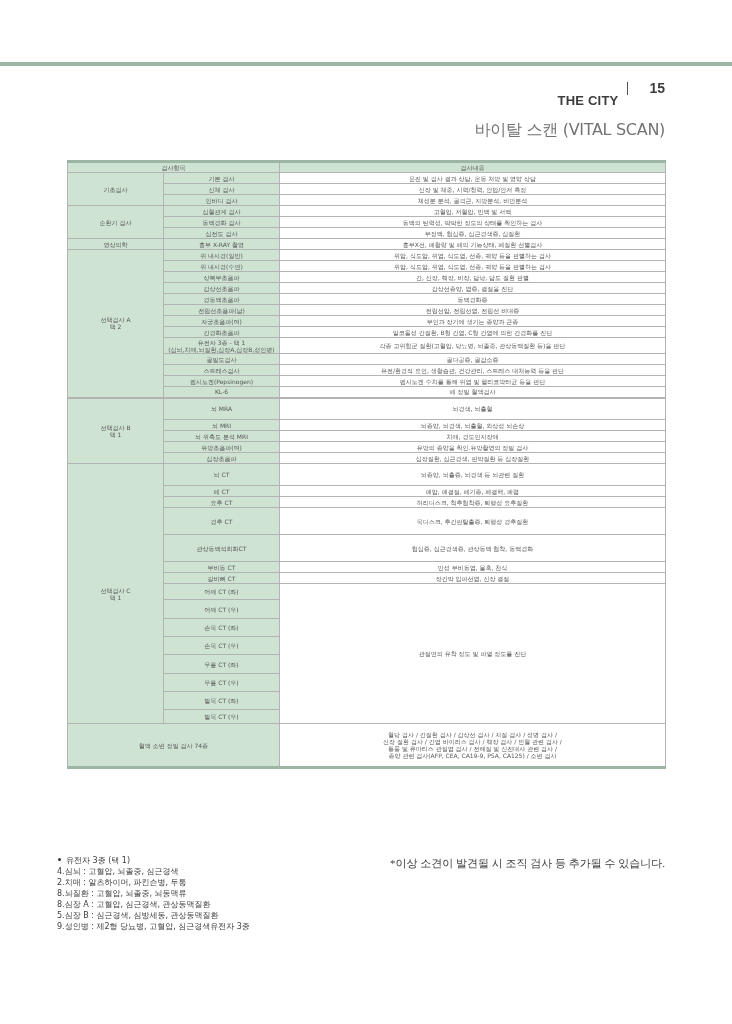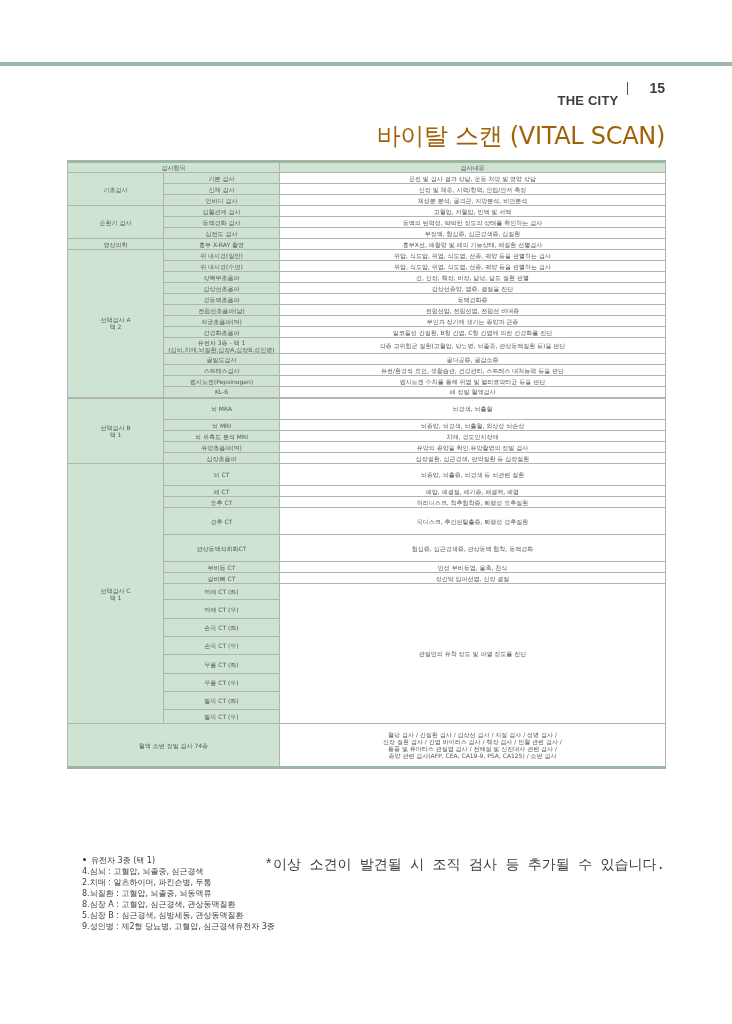--- a/index.html
+++ b/index.html
@@ -4,41 +4,41 @@
 <style>
   html, body { margin:0; padding:0; }
   body { width:732px; height:1024px; background:#ffffff; position:relative; overflow:hidden;
          font-family:"DejaVu Sans", "Liberation Sans", sans-serif; color:#4a4a4a; }
   .top-bar { position:absolute; left:0; top:62px; width:732px; height:4px; background:#9db5a3; }
   .brand { position:absolute; right:67px; top:78px; height:20px; display:flex; align-items:center;
            font-family:"Liberation Sans", sans-serif; color:#3d3d3d; }
   .brand .name { font-size:13px; font-weight:bold; letter-spacing:0.2px;margin-top:24px; }
   .brand .sep { width:1px; height:13px; background:#555; margin:0 9px 0 9px; }
   .brand .page { font-size:14px; font-weight:bold;margin-left:12px; }
-  .title { position:absolute; right:67px; top:120px; font-size:24px; color:#a16207;
+  .title { position:absolute; right:67px; top:120px; font-size:16px; color:#737373;
            font-family:"DejaVu Sans", sans-serif; font-weight:normal; letter-spacing:-0.3px; }
   table.spec { position:absolute; left:67px; top:160px; width:598px; border-collapse:collapse;
                table-layout:fixed; font-size:6px; color:#555; border-top:3px solid #9db5a3;
                border-bottom:3px solid #9db5a3; }
   table.spec td, table.spec th { border:1px solid #b3b3b3; text-align:center; vertical-align:middle;
                padding:0 2px; line-height:7px; font-weight:normal; }
   table.spec th { background:#cfe3d3; height:9px; color:#555; }
   table.spec td.cat { background:#cfe3d3; }
   table.spec td.item { background:#cfe3d3; }
   table.spec td.desc { background:#ffffff; }
   table.spec tr.r { height:11px; }
   table.spec tr.r2 { height:22px; }
   table.spec tr.r3 { height:16px; }
   table.spec tr.rb { height:44px; }
-  .notes { position:absolute; left:82px; top:855px; font-size:8px; line-height:11px; color:#3d3d3d;
+  .notes { position:absolute; left:57px; top:855px; font-size:8px; line-height:11px; color:#3d3d3d;
            font-family:"DejaVu Sans", sans-serif; }
   .notes .bullet { display:inline-block; width:3px; height:3px; border-radius:50%; background:#333;
                    vertical-align:middle; margin:0 5px 2px 1px; }
-  .disclaimer { position:absolute; right:67px; top:856px; font-size:14px; color:#3d3d3d;
-                font-family:Liberation Mono, monospace; }
+  .disclaimer { position:absolute; right:67px; top:856px; font-size:11px; color:#3d3d3d;
+                font-family:Liberation Serif, serif; }
   .pre { white-space:pre-line; }
 </style>
 </head>
 <body>
 
 <div class="top-bar"></div>
 
 <div class="brand">
   <span class="name">THE CITY</span>
   <span class="sep"></span>

